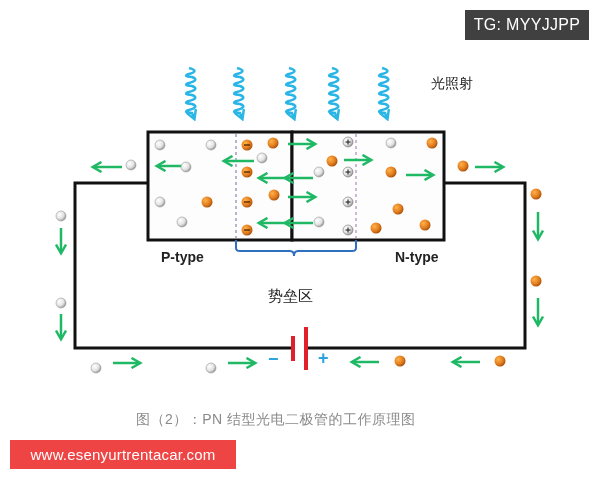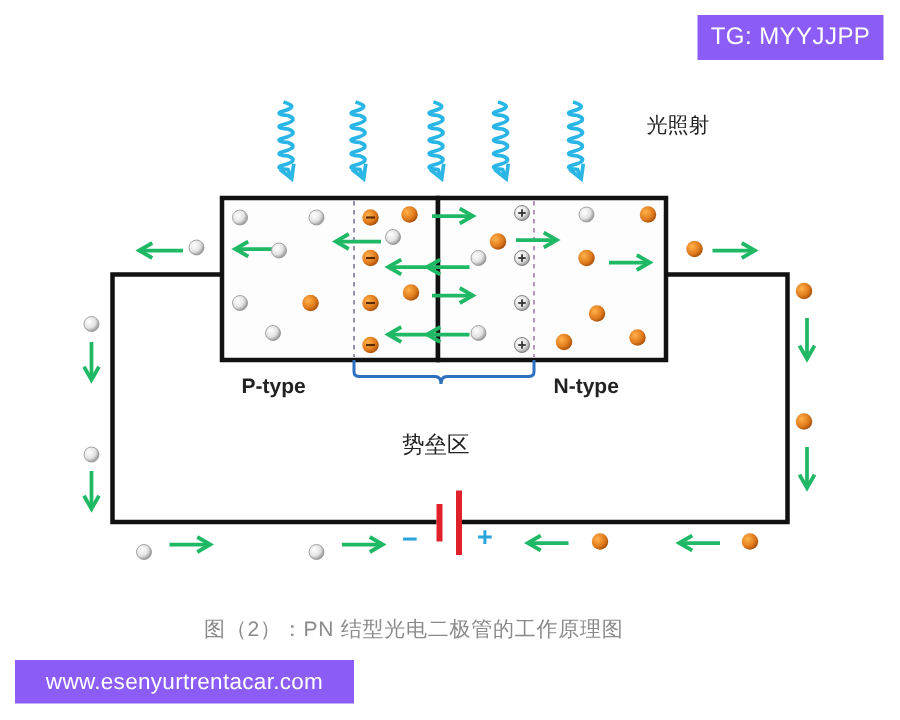--- a/index.html
+++ b/index.html
@@ -1,28 +1,28 @@
 <!DOCTYPE html>
 <html><head>
 <meta charset="utf-8">
 <style>
   html, body { margin:0; padding:0; background:#ffffff; }
   body { width:600px; height:480px; position:relative; overflow:hidden;
          font-family:"Liberation Sans","DejaVu Sans",sans-serif; }
   #diagram { position:absolute; left:0; top:0; width:600px; height:480px; }
   .badge-top { position:absolute; left:465px; top:10px; width:124px; height:30px;
-               background:#8b5cf6; color:#ffffff; font-size:16px; line-height:30px;
+               background:#404040; color:#ffffff; font-size:16px; line-height:30px;
                text-align:center; letter-spacing:0.3px; }
   .badge-bottom { position:absolute; left:10px; top:440px; width:226px; height:29px;
-                  background:#8b5cf6; color:#ffffff; font-size:15px; line-height:29px;
+                  background:#ef4444; color:#ffffff; font-size:15px; line-height:29px;
                   text-align:center; letter-spacing:0.2px; }
   .lbl { position:absolute; color:#222; }
   .lbl-light { position:absolute; left:431px; top:75px; font-size:14px; color:#222; }
   .lbl-p { left:161px; top:249px; font-size:14px; font-weight:bold; }
-  .lbl-n { left:369px; top:249px; font-size:14px; font-weight:bold; }
+  .lbl-n { left:395px; top:249px; font-size:14px; font-weight:bold; }
   .lbl-dep { left:268px; top:271px; font-size:15px;margin-top:16px; }
   .caption { position:absolute; left:136px; top:411px; font-size:14px; color:#8a8a8a; letter-spacing:0.5px; }
   .sign { position:absolute; font-size:18px; font-weight:bold; color:#2aa4dc; }
   .sign-minus { left:268px; top:349px; }
   .sign-plus { left:318px; top:348px; }
 </style>
 </head>
 <body>
 
 <svg id="diagram" viewBox="0 0 600 480" xmlns="http://www.w3.org/2000/svg">

